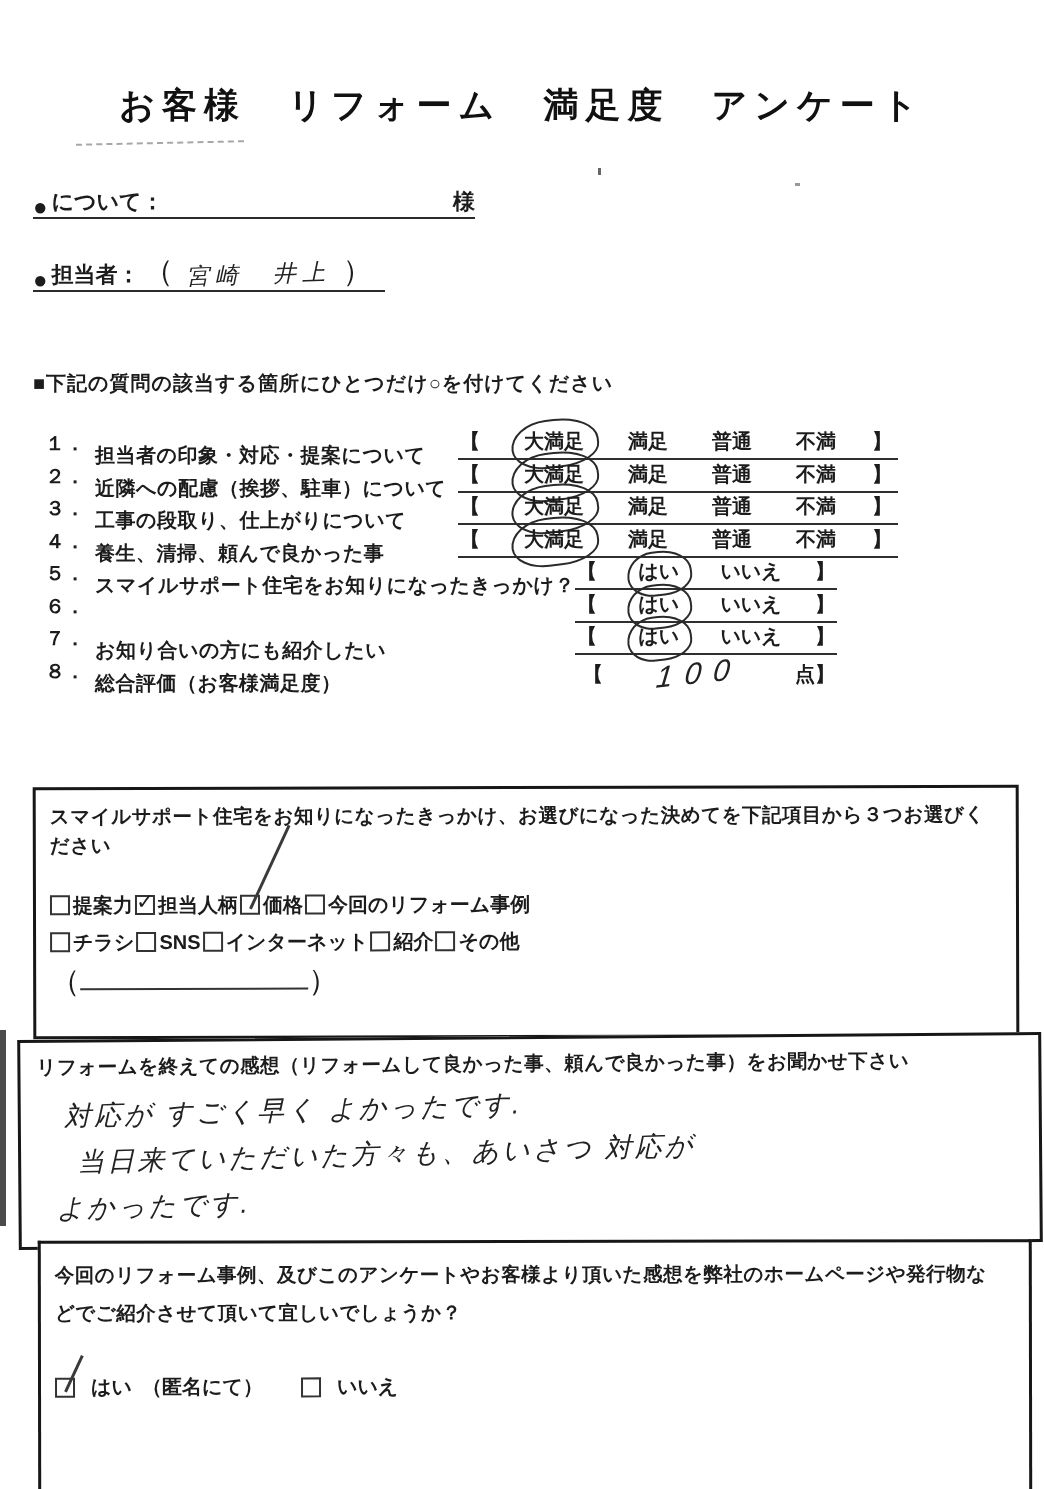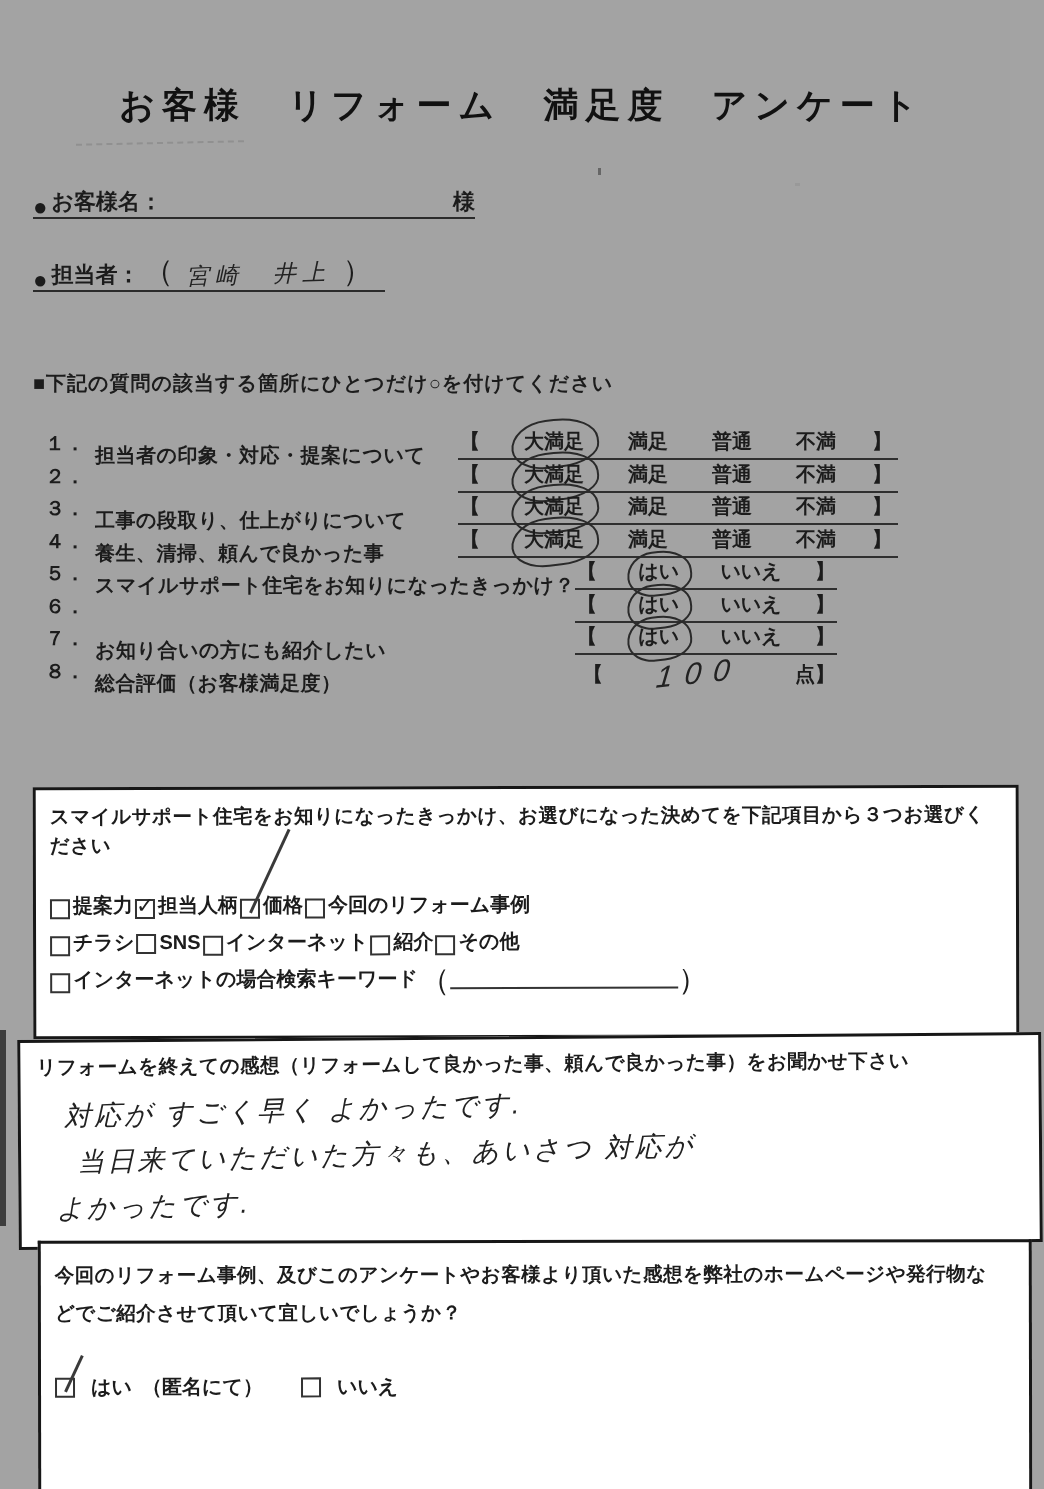--- a/index.html
+++ b/index.html
@@ -1,19 +1,19 @@
 <!DOCTYPE html>
 <html><head>
 <meta charset="utf-8">
 <style>
   html,body{margin:0;padding:0;background:#e8e8e8;}
   .sheet{
     position:relative;
     width:1044px;height:1489px;
-    background:#a3a3a3;
+    background:#ffffff;
     margin:0 auto;
     font-family:"Liberation Sans","DejaVu Sans",sans-serif;
     color:#1c1c1c;
     overflow:hidden;
   }
   
   .title{
     position:absolute;top:82px;left:0;width:100%;
     text-align:center;font-size:35px;font-weight:700;
     letter-spacing:7px;color:#111;
@@ -79,21 +79,21 @@
   .score-unit{white-space:nowrap;}
   
   .box{
     position:absolute;border:3px solid #171717;background:#fff;
     font-size:19.5px;font-weight:600;
   }
   .box-header{letter-spacing:0.5px;line-height:1.5;}
   .box1{top:786px;left:33px;width:952px;height:222px;padding:12px 14px;transform:rotate(-0.15deg);}
   .cb-rows{margin-top:26px;}
   .cb-row{display:flex;align-items:center;height:37px;font-size:20px;}
-  .cb-item{display:flex;align-items:flex-end;margin-right:2px;}
+  .cb-item{display:flex;align-items:center;margin-right:2px;}
   .cb{
     position:relative;display:inline-block;
     width:16px;height:16px;border:2.5px solid #333;
     margin-right:3px;flex:0 0 auto;background:#fff;
   }
   .cb-check::after{
     content:"✓";position:absolute;top:-8px;left:-1px;
     font-size:22px;color:#222;font-weight:400;
   }
   .cb-slash::before{
@@ -131,21 +131,21 @@
   <div class="title">お客様　リフォーム　満足度　アンケート</div>
 
   <div class="art art-dash1"></div>
   <div class="art art-dot1"></div>
   <div class="art art-dot2"></div>
   <div class="art art-dash2"></div>
   <div class="art art-bar"></div>
 
   <div class="field field-customer">
     <span class="bullet">●</span>
-    <span>お客様名：</span>
+    <span>について：</span>
     <span class="spacer"></span>
     <span>様</span>
   </div>
 
   <div class="field field-staff">
     <span class="bullet">●</span>
     <span>担当者：</span>
     <span class="paren">（</span>
     <span class="hw hw-name">宮崎　井上</span>
     <span class="paren">）</span>
@@ -163,20 +163,21 @@
         <span class="opt sel">大満足</span>
         <span class="opt">満足</span>
         <span class="opt">普通</span>
         <span class="opt">不満</span>
         <span class="bracket">】</span>
       </span>
     </div>
 
     <div class="q-row">
       <span class="q-num">２．</span>
+      <span class="q-text">近隣への配慮（挨拶、駐車）について</span>
       <span class="opts scale">
         <span class="bracket">【</span>
         <span class="opt sel">大満足</span>
         <span class="opt">満足</span>
         <span class="opt">普通</span>
         <span class="opt">不満</span>
         <span class="bracket">】</span>
       </span>
     </div>
 
@@ -287,24 +288,20 @@
         <span class="cb-item">
           <span class="cb"></span>
           <span>紹介</span>
         </span>
         <span class="cb-item">
           <span class="cb"></span>
           <span>その他</span>
         </span>
       </div>
       <div class="cb-row">
-        <span class="cb-item">
-          <span class="cb"></span>
-          <span>インターネットの場合検索キーワード</span>
-        </span>
         <span class="paren">（</span>
         <span class="kw-line"></span>
         <span class="paren">）</span>
       </div>
     </div>
   </div>
 
   <div class="box box2">
     <div class="box-header">リフォームを終えての感想（リフォームして良かった事、頼んで良かった事）をお聞かせ下さい</div>
     <div class="hw hw-lines">

